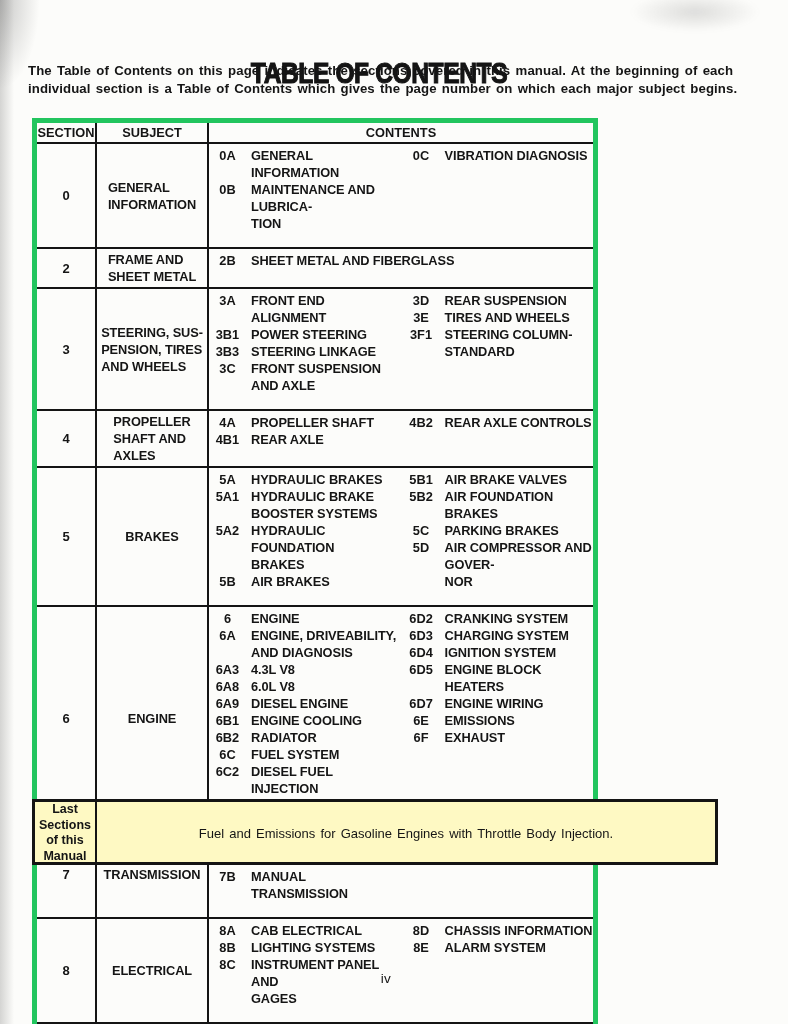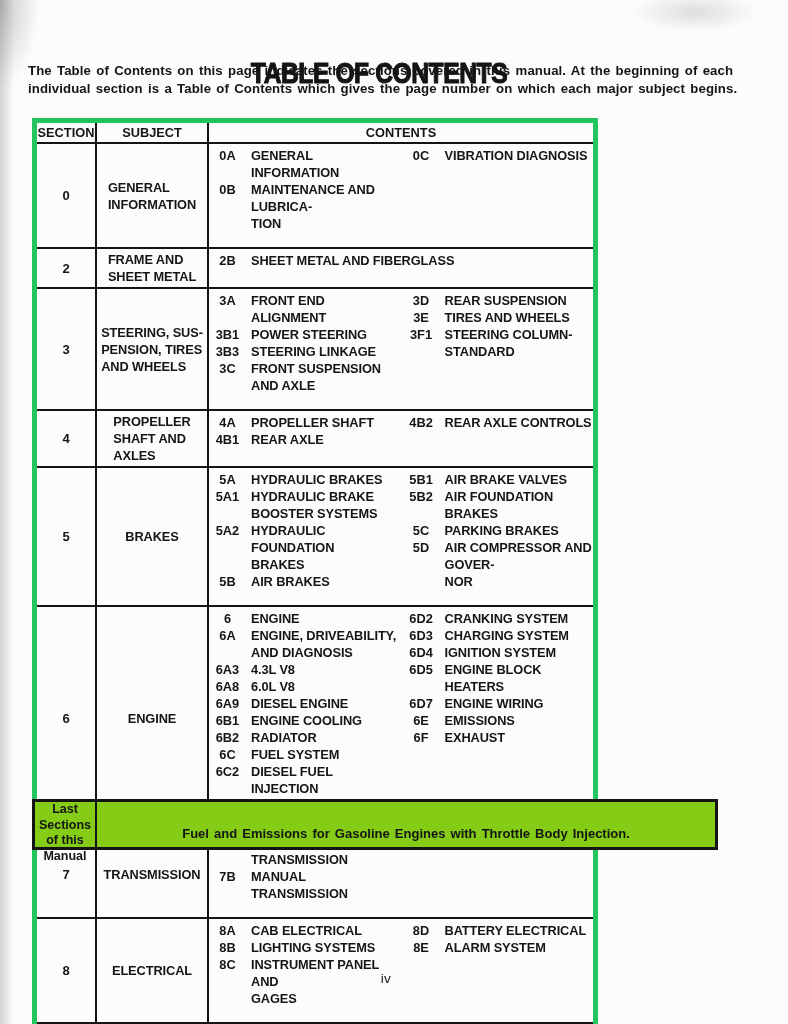--- a/index.html
+++ b/index.html
@@ -60,31 +60,31 @@
   .hrow .hcell{
     display:flex;align-items:center;justify-content:center;
     font-weight:bold;font-size:12.8px;min-height:19px;
   }
   .hrow .hcell.b{border-right:2px solid #141414;}
   .irow .sec{min-height:20px;}
   .irow .icont{
     display:flex;align-items:center;font-weight:bold;font-size:12.8px;padding-left:7px;min-height:20px;
   }
   .lastblock{
-    position:absolute;left:32px;top:799px;width:686px;height:51px;
+    position:absolute;left:32px;top:799px;width:686px;height:66px;
     border:3px solid #141414;box-sizing:border-box;
-    display:grid;grid-template-columns:62px 1fr;background:#84cc16;
+    display:grid;grid-template-columns:62px 1fr;background:#fef9c3;
   }
   .lastblock .lsec{
     border-right:2px solid #141414;display:flex;align-items:center;justify-content:center;
     text-align:center;font-weight:bold;font-size:12.5px;line-height:15.5px;white-space:pre-line;
   }
   .lastblock .ltext{
     display:flex;align-items:center;justify-content:center;text-align:right;
-    font-weight:bold;font-size:13px;word-spacing:1.5px;
+    font-weight:normal;font-size:13px;word-spacing:1.5px;
   }
   .pagenum{
     position:absolute;top:971px;left:0;width:772px;text-align:center;
     font-size:13.5px;letter-spacing:.5px;
   }
 </style>
 </head>
 <body>
 
 <div class="page">
@@ -365,21 +365,21 @@
               </div>
               <div class="citem">
                 <span class="code">8C</span>
                 <span class="ttl">INSTRUMENT PANEL AND
 GAGES</span>
               </div>
             </div>
             <div class="ccol cright">
               <div class="citem">
                 <span class="code">8D</span>
-                <span class="ttl">BATTERY ELECTRICAL</span>
+                <span class="ttl">CHASSIS INFORMATION</span>
               </div>
               <div class="citem">
                 <span class="code">8E</span>
                 <span class="ttl">ALARM SYSTEM</span>
               </div>
             </div>
           </div>
         </div>
       </div>
 

